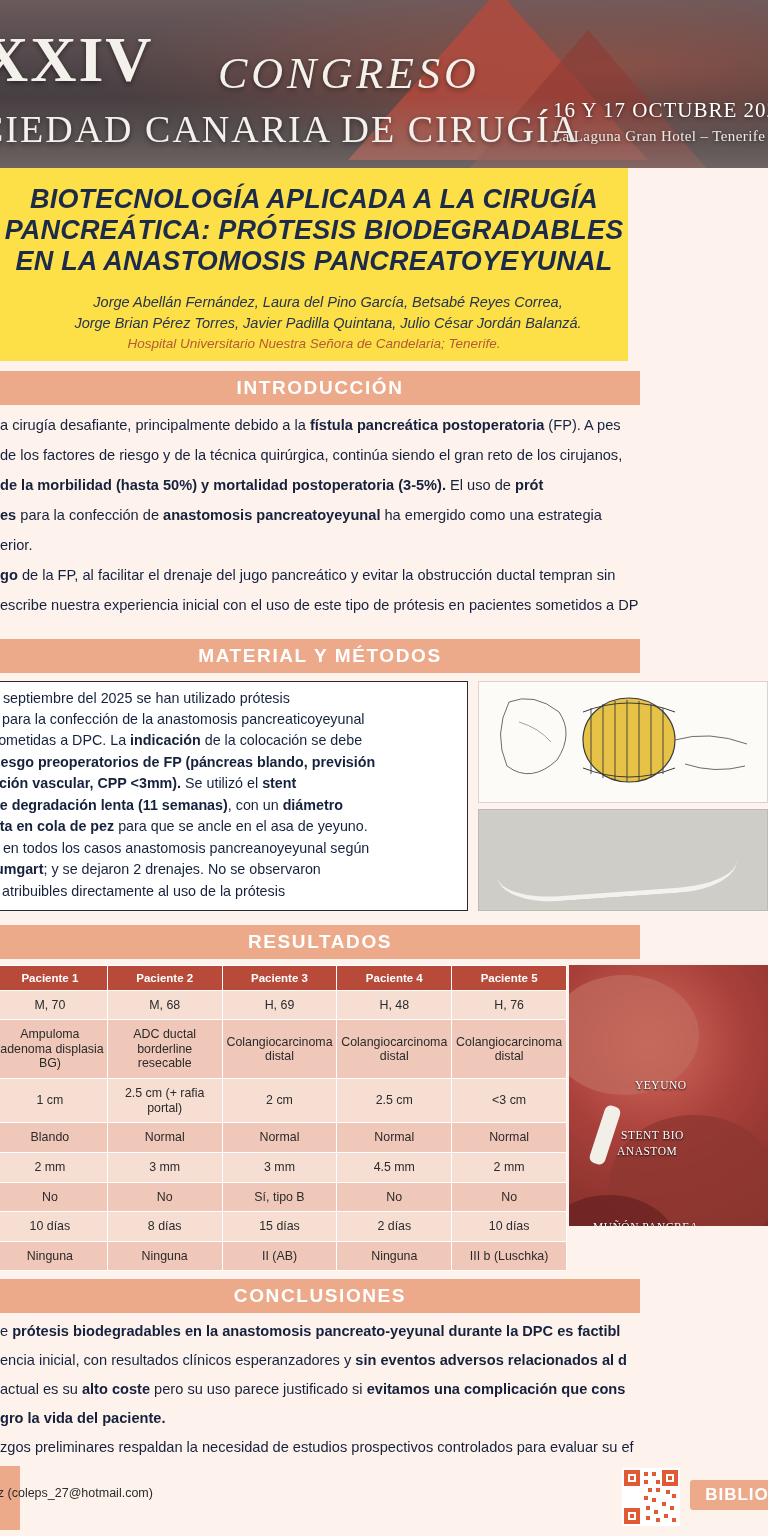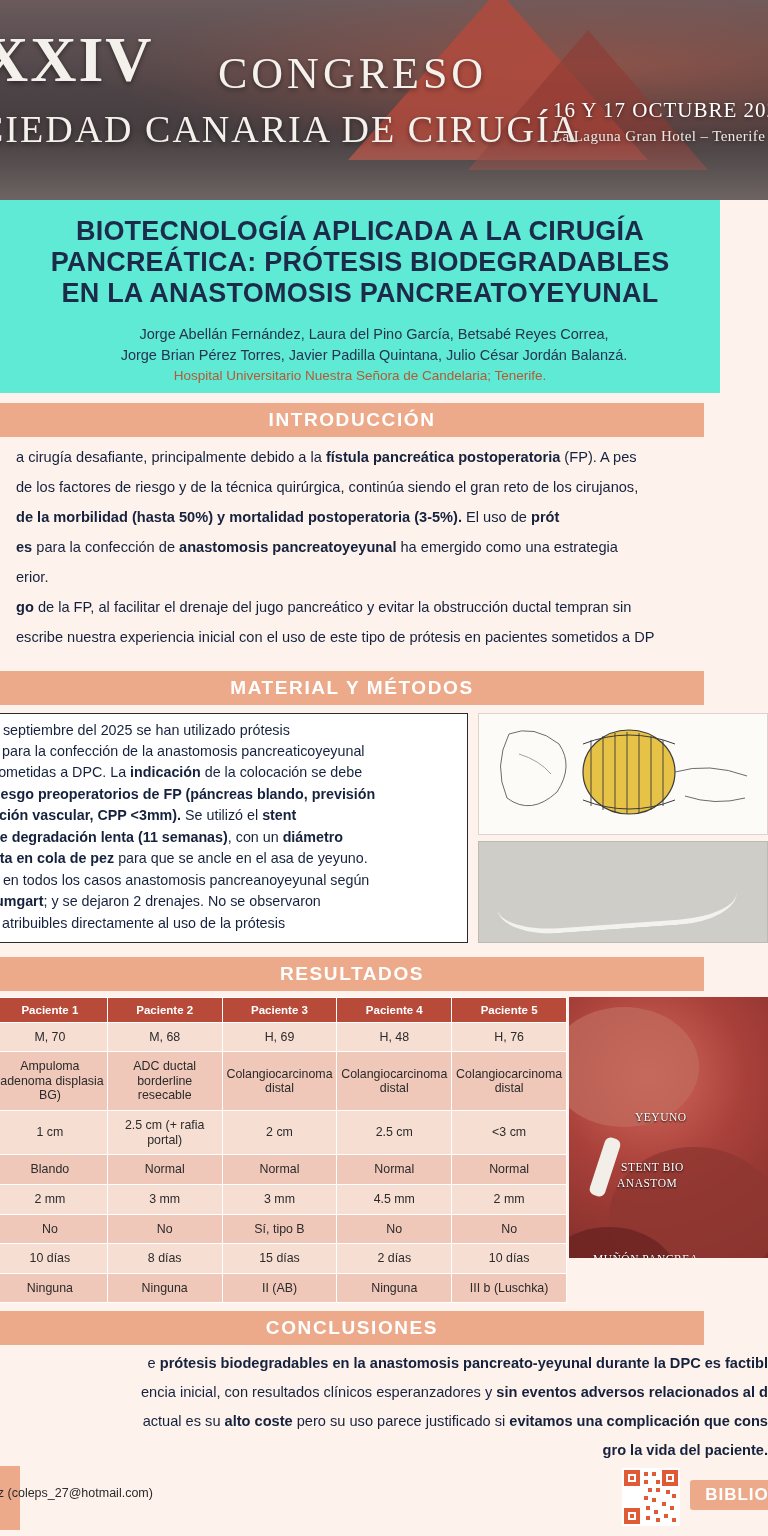--- a/index.html
+++ b/index.html
@@ -5,21 +5,21 @@
   html,body{margin:0;padding:0;}
   body{
     width:768px;height:1536px;
     background:#fdf2ec;
     font-family:"Liberation Sans", sans-serif;
     overflow:hidden;
     position:relative;
   }
   
   .banner{
-    position:relative;width:768px;height:200px;overflow:hidden;
+    position:relative;width:768px;height:168px;overflow:hidden;
     background:linear-gradient(180deg,#6a5a5c 0%,#4c4346 45%,#3b3335 100%);
   }
   .banner .mountain{
     position:absolute;right:120px;top:-10px;width:0;height:0;
     border-left:150px solid transparent;border-right:150px solid transparent;
     border-bottom:170px solid #b24a3d;opacity:.85;
   }
   .banner .mountain2{
     position:absolute;right:60px;top:30px;width:0;height:0;
     border-left:120px solid transparent;border-right:120px solid transparent;
@@ -35,63 +35,64 @@
   }
   .cong-xxiv{
     position:absolute;left:-18px;top:28px;
     font-family:"Liberation Serif", serif;font-weight:700;font-size:64px;
     color:#f4f1ec;letter-spacing:2px;line-height:1;
     text-shadow:0 2px 5px rgba(0,0,0,.45);
   }
   .cong-word{
     position:absolute;left:218px;top:52px;
     font-family:"Liberation Serif", serif;font-size:44px;color:#f4f1ec;
-    letter-spacing:4px;line-height:1;text-shadow:0 2px 5px rgba(0,0,0,.45);
+    letter-spacing:4px;line-height:1;text-shadow:0 2px 5px rgba(0,0,0,.45);font-style:italic;
   }
   .cong-soc{
     position:absolute;left:-22px;top:110px;
     font-family:"Liberation Serif", serif;font-size:38px;color:#f4f1ec;
     letter-spacing:2px;line-height:1;text-shadow:0 2px 5px rgba(0,0,0,.45);
   }
   .cong-date{
     position:absolute;left:553px;top:98px;
     font-family:"Liberation Serif", serif;font-size:21px;color:#fff;
     letter-spacing:1px;white-space:nowrap;text-shadow:0 1px 4px rgba(0,0,0,.6);
   }
   .cong-place{
     position:absolute;left:553px;top:128px;
     font-family:"Liberation Serif", serif;font-size:15px;color:#efe9e4;
     letter-spacing:.4px;white-space:nowrap;text-shadow:0 1px 4px rgba(0,0,0,.6);
   }
   
   .titleblock{
-    position:relative;width:720px;background:#5eead4;padding:16px 0 10px 0;
+    position:relative;width:628px;background:#fde047;padding:16px 0 10px 0;
     text-align:center;
+    font-style:italic;
   }
   .poster-title{
     font-size:27px;font-weight:bold;color:#1d2b4a;line-height:1.14;
     letter-spacing:.2px;white-space:nowrap;
   }
   .authors{
     margin-top:16px;font-size:14.5px;color:#27344f;line-height:1.45;padding-left:28px;
   }
   .affil{
     margin-top:2px;font-size:13.5px;color:#b35a36;
   }
   
   .secbar{
-    width:704px;height:34px;background:#edaa8b;
+    width:640px;height:34px;background:#edaa8b;
     display:flex;align-items:center;justify-content:center;
     color:#ffffff;font-weight:bold;font-size:19px;letter-spacing:1.6px;
     margin-top:8px;
   }
   .sec-intro{margin-top:10px;}
   
   .introtext{
-    padding:10px 0 6px 16px;font-size:14.6px;line-height:1.5;color:#16223d;
+    padding:10px 0 6px 0;font-size:14.6px;line-height:1.5;color:#16223d;
     text-align:justify;
   }
   .introtext p{margin:0 0 8px 0;white-space:nowrap;}
   b{font-weight:bold;}
   
   .mmwrap{display:flex;gap:10px;padding:8px 0 6px 0;}
   .mmbox{
     width:478px;margin-left:-18px;border:1px solid #2a2a2a;background:#fff;
     padding:6px 8px;font-size:14.3px;line-height:1.5;color:#16223d;text-align:justify;
   }
@@ -133,21 +134,21 @@
     width:200px;height:261px;margin-left:2px;overflow:hidden;position:relative;
     background:radial-gradient(circle at 40% 30%, #d26a5d 0%, #a8403a 45%, #7d2b28 100%);
   }
   .surgphoto .blob1{position:absolute;left:-20px;top:10px;width:150px;height:120px;border-radius:50%;background:#c06a5c;opacity:.75;}
   .surgphoto .blob2{position:absolute;left:40px;top:150px;width:170px;height:140px;border-radius:50%;background:#8e3731;opacity:.8;}
   .surgphoto .blob3{position:absolute;left:-30px;top:230px;width:140px;height:110px;border-radius:50%;background:#6d2522;opacity:.85;}
   .surgphoto .stent{position:absolute;left:28px;top:140px;width:16px;height:60px;background:#f2efe8;border-radius:6px;transform:rotate(18deg);}
   .lbl{position:absolute;color:#fff;font-family:"Liberation Serif",serif;font-size:11.5px;letter-spacing:.5px;text-shadow:0 1px 2px #000;}
   
   .conctext{padding:8px 0 4px 0;font-size:14.6px;line-height:1.5;color:#16223d;}
-  .conctext p{margin:0 0 7px 0;white-space:nowrap;text-align:right;}
+  .conctext p{margin:0 0 7px 0;white-space:nowrap;}
   
   .footer{
     position:absolute;left:0;bottom:0;width:768px;height:76px;background:#fdf2ec;
   }
   .footer .leftbar{position:absolute;left:0;top:6px;width:20px;height:64px;background:#edaa8b;}
   .footmail{
     position:absolute;left:-30px;top:26px;font-size:12.5px;color:#2b2b2b;white-space:nowrap;
   }
   .qr{
     position:absolute;left:622px;top:8px;width:58px;height:58px;background:#fff;

